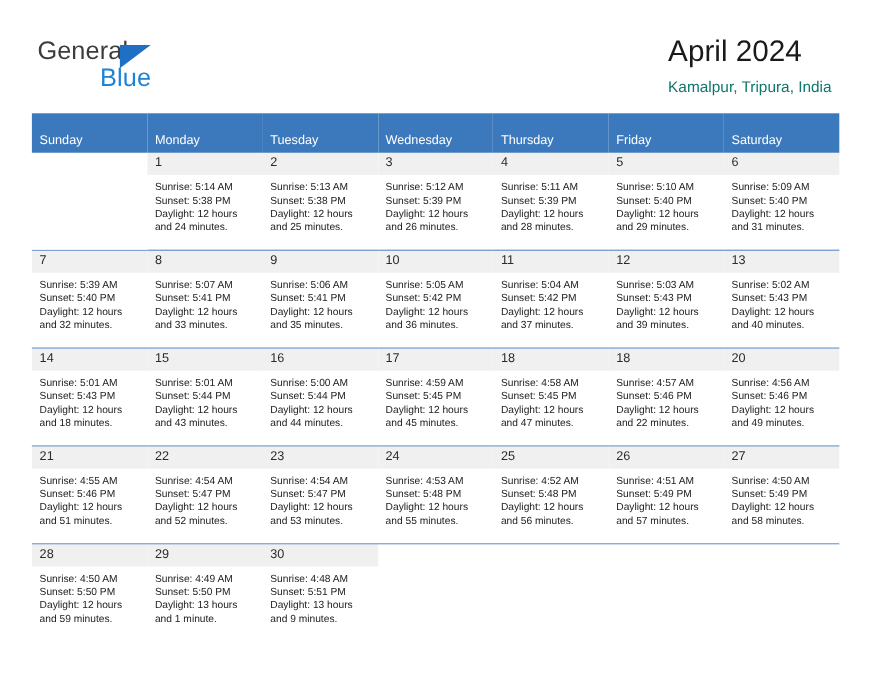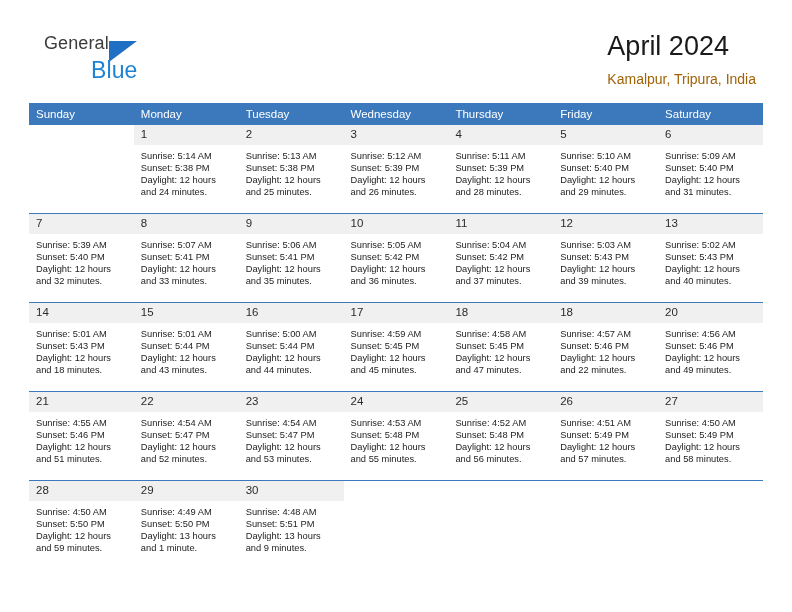--- a/index.html
+++ b/index.html
@@ -32,23 +32,23 @@
   }
   .logo {
     position: absolute;
     left: 34px;
     top: 33px;
     width: 200px;
     height: 52px;
   }
   .logo-general {
     position: absolute;
-    left: 10px;
+    left: 0;
     top: 0;
-    font-size: 18px;
+    font-size: 23px;
     letter-spacing: 0.1px;
     color: #3c3c3c;
     font-family: "Liberation Sans", sans-serif;
   }
   .logo-triangle {
     position: absolute;
     left: 75px;
     top: 8px;
     width: 0;
     height: 0;
@@ -71,41 +71,41 @@
   }
   .cal-title {
     font-size: 27px;
     color: #1a1a1a;
     line-height: 32px;
     white-space: nowrap;
   }
   .cal-subtitle {
     margin-top: 9px;
     font-size: 14px;
-    color: #a16207;
+    color: #0f766e;
     line-height: 17px;
     white-space: nowrap;
   }
 
   
   .calendar {
     position: absolute;
     left: 29px;
     top: 103px;
     width: 734px;
     border-collapse: collapse;
     table-layout: fixed;
   }
   .calendar th {
     background: #3b78bc;
     color: #ffffff;
     font-weight: normal;
     font-size: 11.5px;
     text-align: left;
-    padding: 5px 0 5px 7px;
+    padding: 19px 0 5px 7px;
     height: 12px;
     border: none;
   }
   .calendar td {
     vertical-align: top;
     padding: 0;
     width: 104.85px;
     height: 88px;
     border: none;
     background: #ffffff;

